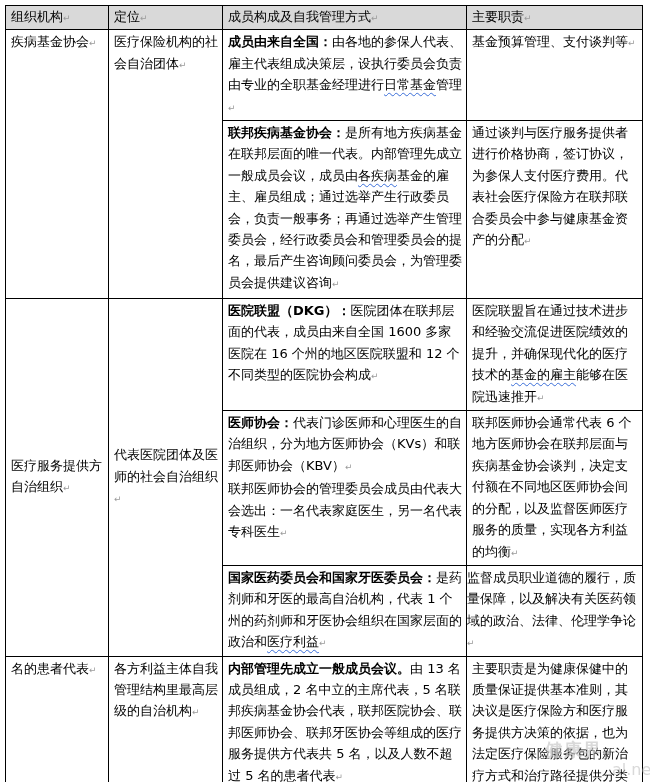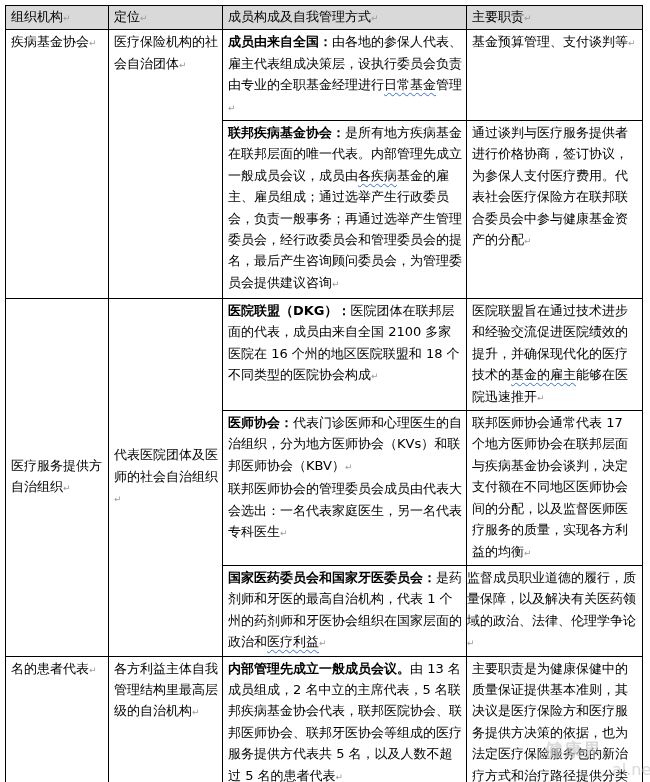--- a/index.html
+++ b/index.html
@@ -45,26 +45,26 @@
     <td><span>基金预算管理、支付谈判等</span><span class="mark">↵</span></td>
   </tr>
   <tr style="height:178px">
     <td><span class="b">联邦疾病基金协会：</span><span>是所有地方疾病基金在联邦层面的唯一代表。内部管理先成立一般成员会议，成员由</span><span class="squig">各疾病</span><span>基金的雇主、雇员组成；通过选举产生行政委员会，负责一般事务；再通过选举产生管理委员会，经行政委员会和管理委员会的提名，最后产生咨询顾问委员会，为管理委员会提供建议咨询</span><span class="mark">↵</span></td>
     <td><span>通过谈判与医疗服务提供者进行价格协商，签订协议，为参保人支付医疗费用。代表社会医疗保险方在联邦联合委员会中参与健康基金资产的分配</span><span class="mark">↵</span></td>
   </tr>
 
   <tr style="height:105px">
     <td rowspan="3" class="vmid"><span>医疗服务提供方自治组织</span><span class="mark">↵</span></td>
     <td rowspan="3" class="vmid"><span>代表医院团体及医师的社会自治组织</span><span class="mark">↵</span></td>
-    <td><span class="b">医院联盟（DKG）：</span><span>医院团体在联邦层面的代表，成员由来自全国 2100 多家医院在 16 个州的地区医院联盟和 18 个不同类型的医院协会构成</span><span class="mark">↵</span></td>
+    <td><span class="b">医院联盟（DKG）：</span><span>医院团体在联邦层面的代表，成员由来自全国 1600 多家医院在 16 个州的地区医院联盟和 12 个不同类型的医院协会构成</span><span class="mark">↵</span></td>
     <td><span>医院联盟旨在通过技术进步和经验交流促进医院绩效的提升，并确保现代化的医疗技术的</span><span class="squig">基金的雇主</span><span>能够在医院迅速推开</span><span class="mark">↵</span></td>
   </tr>
   <tr style="height:142px">
     <td><span class="b">医师协会：</span><span>代表门诊医师和心理医生的自治组织，分为地方医师协会（KVs）和联邦医师协会（KBV）</span><span class="mark">↵</span><br><span>联邦医师协会的管理委员会成员由代表大会选出：一名代表家庭医生，另一名代表专科医生</span><span class="mark">↵</span></td>
-    <td><span>联邦医师协会通常代表 17 个地方医师协会在联邦层面与疾病基金协会谈判，决定支付额在不同地区医师协会间的分配，以及监督医师医疗服务的质量，实现各方利益的均衡</span><span class="mark">↵</span></td>
+    <td><span>联邦医师协会通常代表 6 个地方医师协会在联邦层面与疾病基金协会谈判，决定支付额在不同地区医师协会间的分配，以及监督医师医疗服务的质量，实现各方利益的均衡</span><span class="mark">↵</span></td>
   </tr>
   <tr style="height:88px">
     <td><span class="b">国家医药委员会和国家牙医委员会：</span><span>是药剂师和牙医的最高自治机构，代表 1 个州的药剂师和牙医协会组织在国家层面的政治和</span><span class="squig">医疗利益</span><span class="mark">↵</span></td>
     <td style="padding-left:0"><span>监督成员职业道德的履行，质量保障，以及解决有关医药领域的政治、法律、伦理学争论</span><span class="mark">↵</span></td>
   </tr>
 
   <tr style="height:144px">
     <td><span>名的患者代表</span><span class="mark">↵</span></td>
     <td><span>各方利益主体自我管理结构里最高层级的自治机构</span><span class="mark">↵</span></td>
     <td><span class="b">内部管理先成立一般成员会议。</span><span>由 13 名成员组成，2 名中立的主席代表，5 名联邦疾病基金协会代表，联邦医院协会、联邦医师协会、联邦牙医协会等组成的医疗服务提供方代表共 5 名，以及人数不超过 5 名的患者代表</span><span class="mark">↵</span></td>

